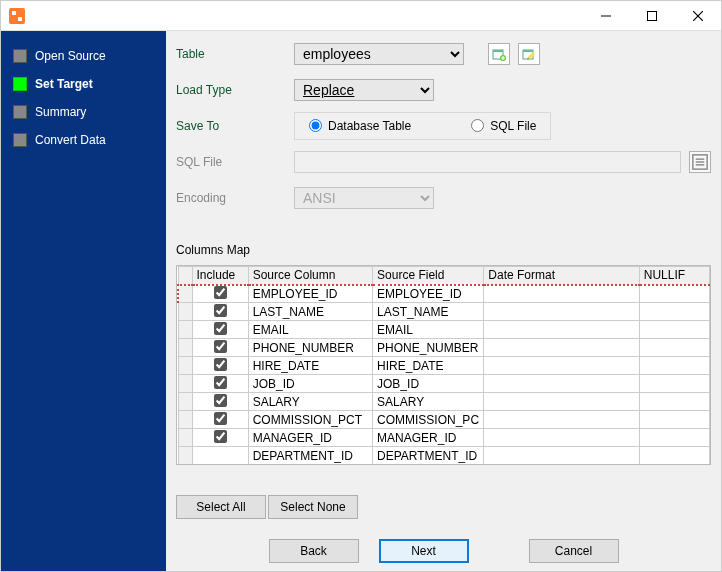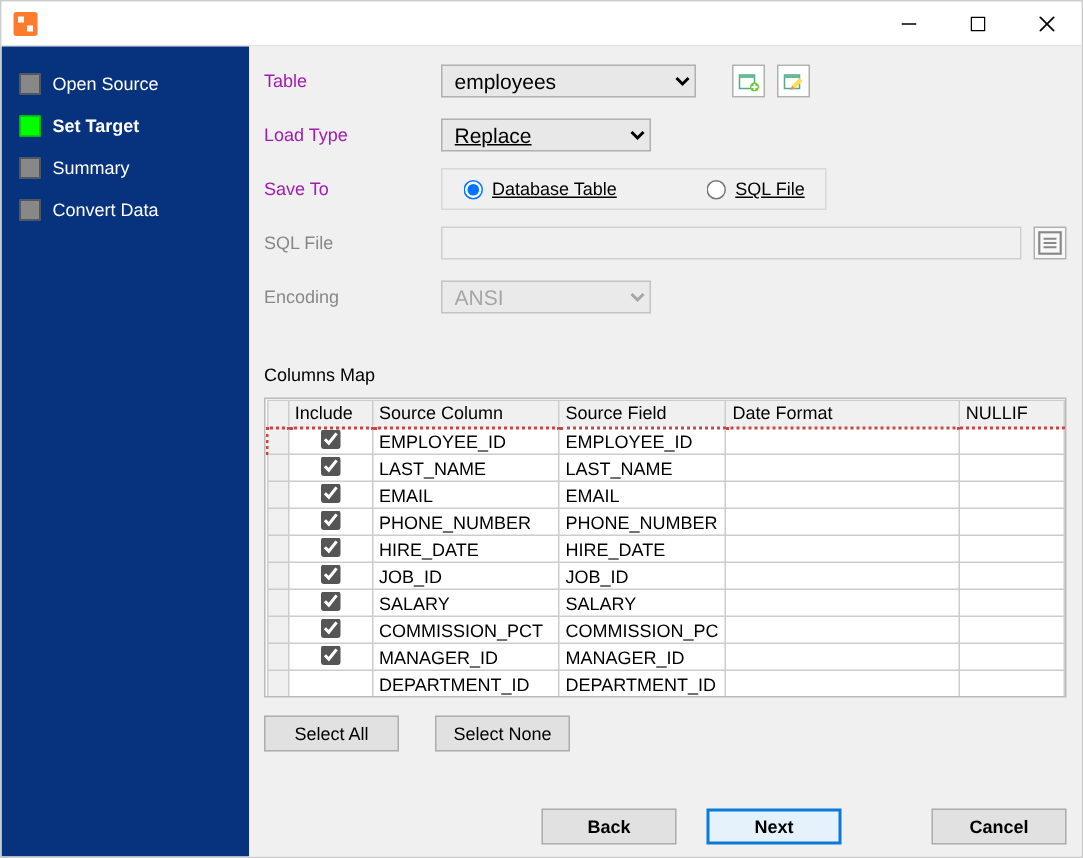--- a/index.html
+++ b/index.html
@@ -18,32 +18,32 @@
 
   .sidebar { width:165px; background:#07327e; padding:18px 6px 0 6px; position:relative;}
   .nav-item{display:flex;align-items:center;gap:8px;font-size:12px;color:#fff;margin-bottom:14px;padding-left:6px;cursor:pointer;}
   .nav-item .box{width:14px;height:14px;border:1px solid #555;background:#888;flex-shrink:0;}
   .nav-item.current .box{background:#0f0;border-color:#0c0;}
   .nav-item.current{font-weight:bold;}
 
   .main { flex:1; background:#f0f0f0; padding:8px 10px 8px 10px; display:flex; flex-direction:column; gap:6px; font-size:12px;}
 
   .form-row{display:flex;align-items:center;gap:8px;min-height:30px;}
-  .form-label{width:110px;color:#a21caf;}
+  .form-label{width:110px;color:#14532d;}
   .form-label.disabled{color:#888;}
   select{height:22px;border:1px solid #b0b0b0;background:#e8e8e8;padding:0 4px;font-size:14px;}
   select:disabled{color:#888;}
   .table-select{width:170px;}
   .load-select{width:140px;text-decoration:underline;}
   .enc-select{width:140px;}
 
   .icon-btn{width:22px;height:22px;border:1px solid #b0b0b0;background:#fff;display:flex;align-items:center;justify-content:center;}
   .icon-btn svg{width:14px;height:14px;}
   .radio-group{border:1px solid #d8d8d8;background:#f0f0f0;padding:6px 14px;display:flex;gap:60px;}
-  .radio-item{display:flex;align-items:center;gap:6px;text-decoration:underline;}
+  .radio-item{display:flex;align-items:flex-start;gap:6px;}
   .radio-item input{margin:0;}
   .sql-input{flex:1;height:22px;border:1px solid #d0d0d0;background:#f0f0f0;}
   .file-btn{width:22px;height:22px;border:1px solid #b0b0b0;background:#f8f8f8;display:flex;align-items:center;justify-content:center;}
 
   .section-title{margin-top:24px;margin-bottom:2px;}
 
   .grid-wrap{border:1px solid #bbb;background:#fff;height:200px;overflow:auto;}
   table{border-collapse:collapse;width:100%;font-size:12px;}
   th,td{border:1px solid #ccc;text-align:left;height:18px;padding:0 4px;white-space:nowrap;}
   th{background:#f0f0f0;font-weight:normal;}
@@ -52,24 +52,24 @@
   th.include{width:56px;margin-top:48px;}
   td.src,th.src{width:124px;}
   td.tgt,th.tgt{width:98px;overflow:hidden;text-overflow:clip;}
   td.datefmt,th.datefmt{width:155px;}
   td.nullif,th.nullif{width:70px;}
   td.include input{accent-color:#555;}
   tr.firstrow td{border-top:2px dotted #c44;}
   tr.firstrow td.rowhdr{border-top:2px dotted #c44;}
   tr.firstrow td:first-child{border-left:2px dotted #c44;}
 
-  .btn-row{display:flex;gap:24px;margin-top:6px;}
+  .btn-row{display:flex;gap:2px;margin-top:24px;}
   .btn{width:90px;height:24px;border:1px solid #adadad;background:#e1e1e1;text-align:center;line-height:22px;cursor:pointer;}
 
-  .footer{display:flex;gap:20px;justify-content:flex-end;margin-top:auto;padding-top:8px;font-weight:bold;}
+  .footer{display:flex;gap:20px;justify-content:center;margin-top:auto;padding-top:8px;}
   .footer .btn{width:90px;}
   .btn.primary{border:2px solid #0a7ad8;background:#e5f1fb;line-height:20px;}
 </style>
 </head>
 <body>
 
 <div class="titlebar">
   <div class="app-icon"></div>
   <div class="title-spacer"></div>
   <div class="sys-btn">

